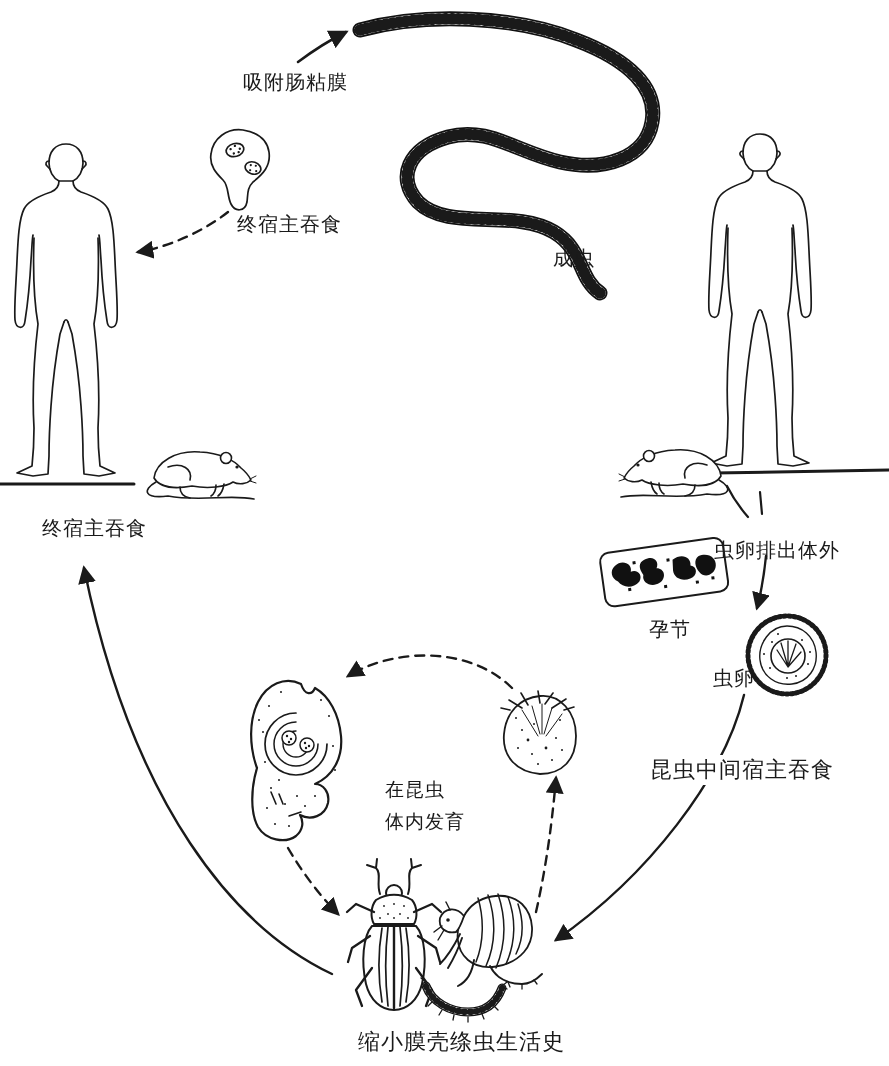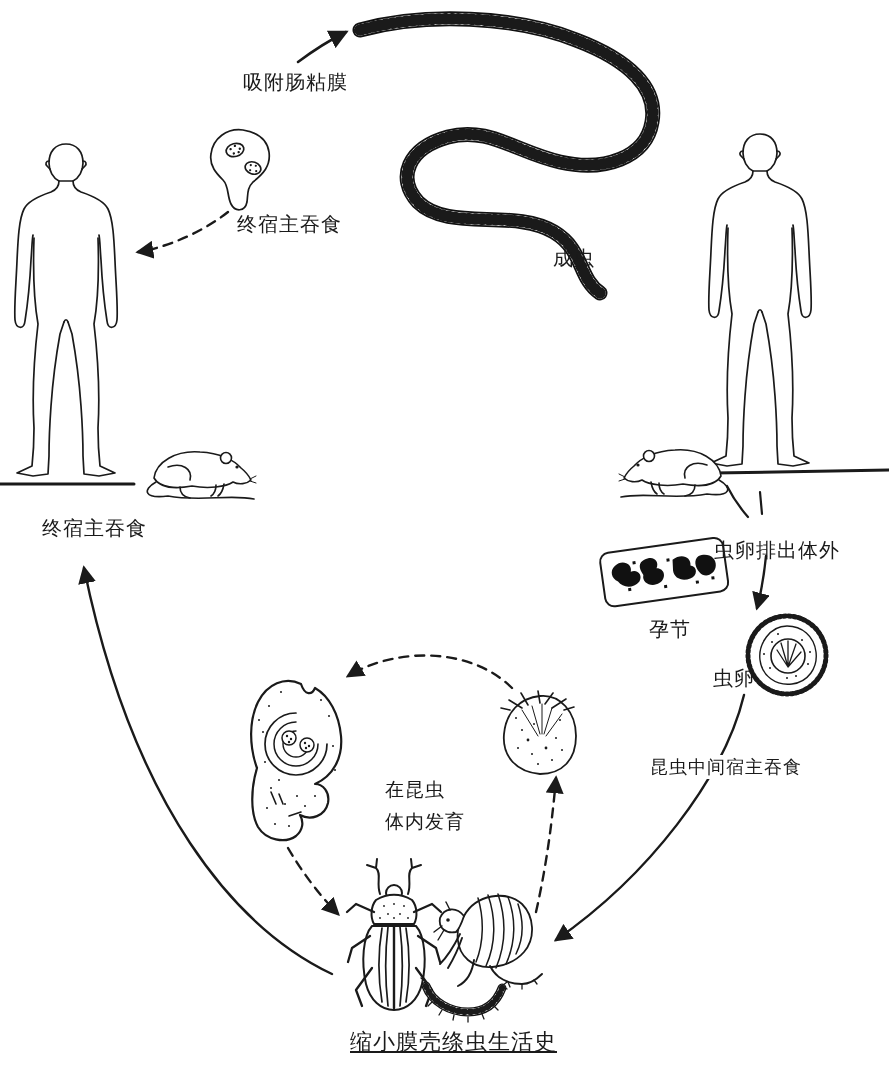--- a/index.html
+++ b/index.html
@@ -5,21 +5,21 @@
   html,body{margin:0;padding:0;background:#fff;}
   #canvas{
     position:relative;width:889px;height:1066px;background:#ffffff;
     font-family:"DejaVu Sans","Liberation Sans",sans-serif;color:#1a1a1a;
     overflow:hidden;
   }
   #scene{position:absolute;left:0;top:0;}
   .lbl{position:absolute;white-space:nowrap;color:#1a1a1a;letter-spacing:1px;}
   .s20{font-size:20px;}
   .s19{font-size:19px;}
-  .s18{font-size:18px;}
+  .s18{font-size:22px;}
   .s22{font-size:22px;}
   .pre{white-space:pre-line;text-align:left;line-height:32px;}
   .onwhite{background:#ffffff;padding:0 2px;}
   svg *{vector-effect:non-scaling-stroke;}
 </style>
 </head>
 <body>
 
 <div id="canvas">
 
@@ -241,15 +241,15 @@
 <div class="lbl s20" style="left:243px;top:69px;">吸附肠粘膜</div>
 <div class="lbl s20" style="left:237px;top:211px;">终宿主吞食</div>
 <div class="lbl s20" style="left:553px;top:245px;font-family:Liberation Mono, monospace;">成虫</div>
 <div class="lbl s20" style="left:42px;top:515px;">终宿主吞食</div>
 <div class="lbl s20" style="left:714px;top:522px;margin-top:15px;">虫卵排出体外</div>
 <div class="lbl s20" style="left:621px;top:616px;margin-left:28px;">孕节</div>
 <div class="lbl s20" style="left:713px;top:665px;">虫卵</div>
 <div class="lbl s18 onwhite" style="left:648px;top:755px;">昆虫中间宿主吞食</div>
 <div class="lbl s19 pre" style="left:385px;top:773px;width:92px;">在昆虫
 体内发育</div>
-<div class="lbl s22" style="left:350px;top:1027px;text-decoration:underline;">缩小膜壳绦虫生活史</div>
+<div class="lbl s22" style="left:358px;top:1027px;">缩小膜壳绦虫生活史</div>
 
 </div>
 
 </body></html>

